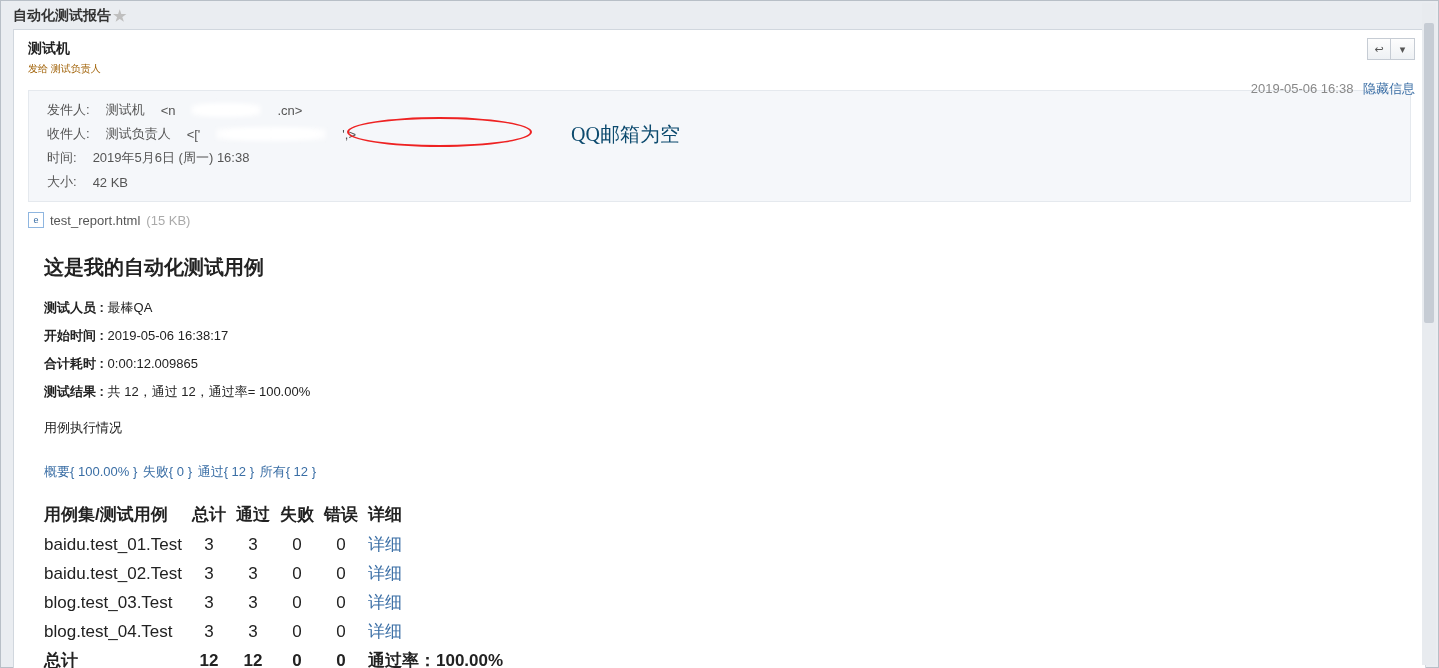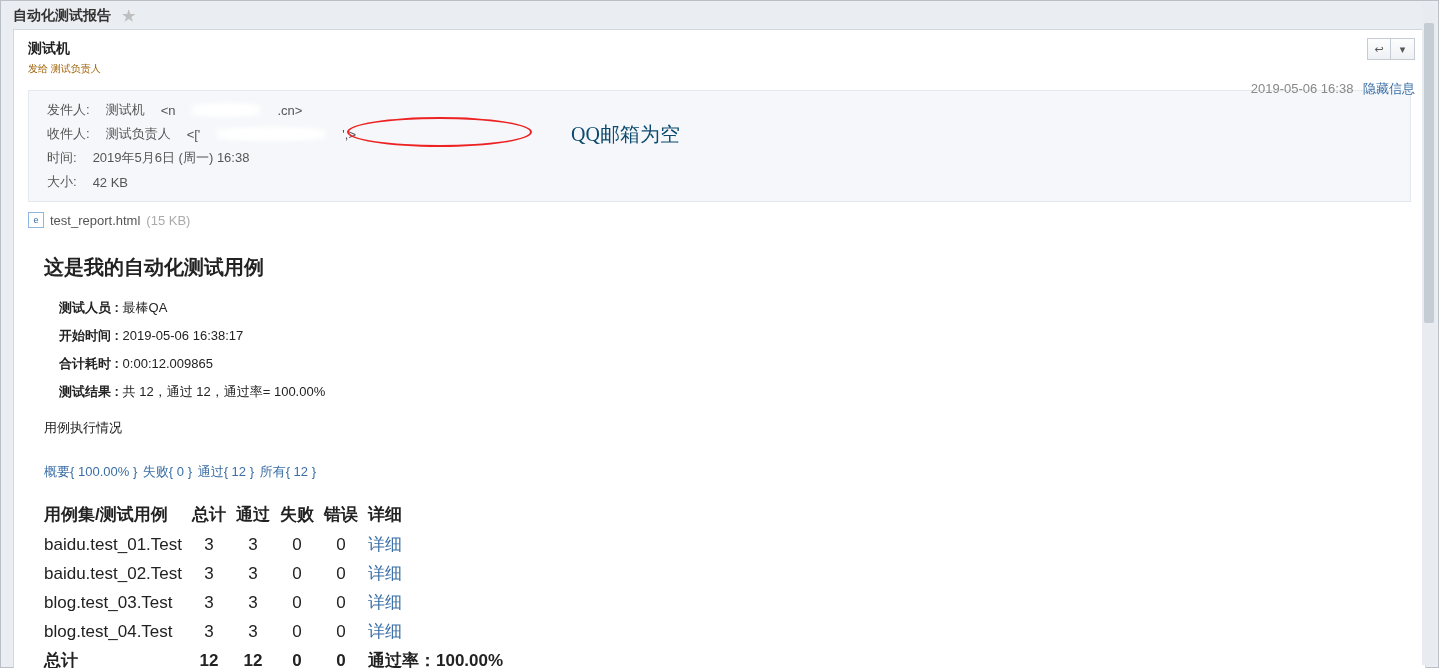--- a/index.html
+++ b/index.html
@@ -20,21 +20,21 @@
     height: 100%;
     position: relative;
   }
   .titlebar {
     padding: 6px 12px 4px 12px;
     font-size: 14px;
     font-weight: bold;
     color: #333;
     display: flex;
     align-items: center;
-    gap: 11px;
+    gap: 2px;
   }
   .star { color: #bfbfbf; font-size: 15px; }
   .panel {
     background: #fff;
     border: 1px solid #d1d7de;
     margin: 0 12px 12px 12px;
     position: relative;
   }
   .panel-header {
     padding: 10px 14px 4px 14px;
@@ -97,21 +97,21 @@
     font-size: 9px; color: #3a6ea5; background: #fff;
   }
   .att-name { color: #555; }
   .att-size { color: #aaa; }
 
   .content {
     padding: 26px 30px 20px 30px;
     color: #222;
   }
   .content h2 { font-size: 20px; font-weight: bold; margin-bottom: 18px; }
-  .meta-line { font-size: 13px; margin-bottom: 10px; margin-left: 15px; }
+  .meta-line { font-size: 13px; margin-bottom: 10px; }
   .meta-line .bold { font-weight: bold; }
   .exec-title { font-size: 13px; margin-top: 18px; margin-bottom: 26px; }
 
   .summary-links { font-size: 13px; margin-bottom: 18px; }
   .summary-links a { color: #3a6ea5; text-decoration: none; margin-right: 2px; cursor: pointer; }
 
   table.results { border-collapse: collapse; font-size: 17px; }
   table.results th { text-align: left; font-weight: bold; padding: 4px 10px 4px 0; white-space: nowrap; }
   table.results td { padding: 3px 10px 3px 0; white-space: nowrap; }
   table.results .center { text-align: center; }

